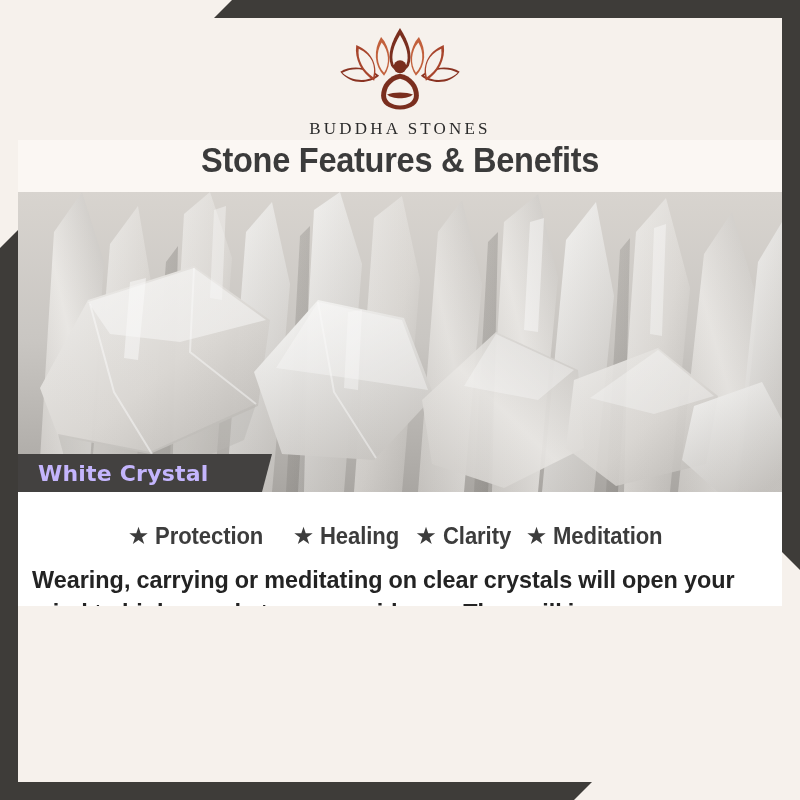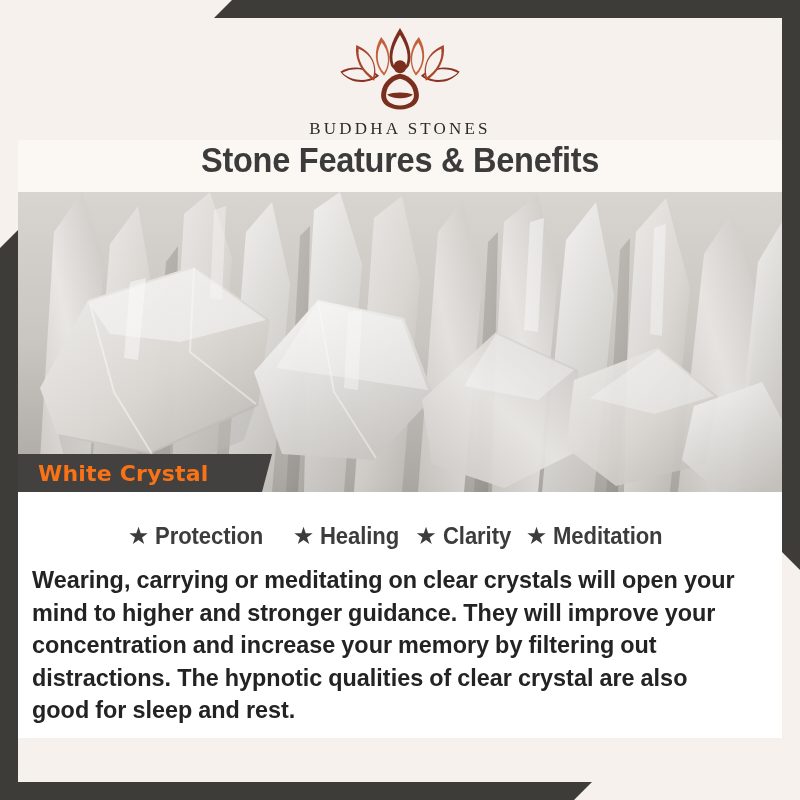--- a/index.html
+++ b/index.html
@@ -56,21 +56,21 @@
     height: 800px;
     clip-path: polygon(0 0, 18px 0, 18px 570px, 0 552px);
   }
 
   
   .inner {
     position: absolute;
     left: 18px;
     top: 18px;
     width: 764px;
-    height: 720px;
+    height: 588px;
     background: #f6f1ec;
     overflow: hidden;
     z-index: 10;
   }
 
   
   .header {
     position: absolute;
     left: 0;
     top: 0;
@@ -147,21 +147,21 @@
     height: 38px;
     padding: 0 22px 0 20px;
     background: #434140;
     display: flex;
     align-items: center;
     z-index: 5;
     clip-path: polygon(0 0, 100% 0, calc(100% - 10px) 100%, 0 100%);
     min-width: 212px;
   }
   .stone-chip-text {
-    color: #f97316;
+    color: #c4b5fd;
     font-family: "DejaVu Sans", sans-serif;
     font-weight: bold;
     font-size: 22px;
     letter-spacing: 0.2px;
     white-space: nowrap;
   }
 
   
   .body-panel {
     position: absolute;

